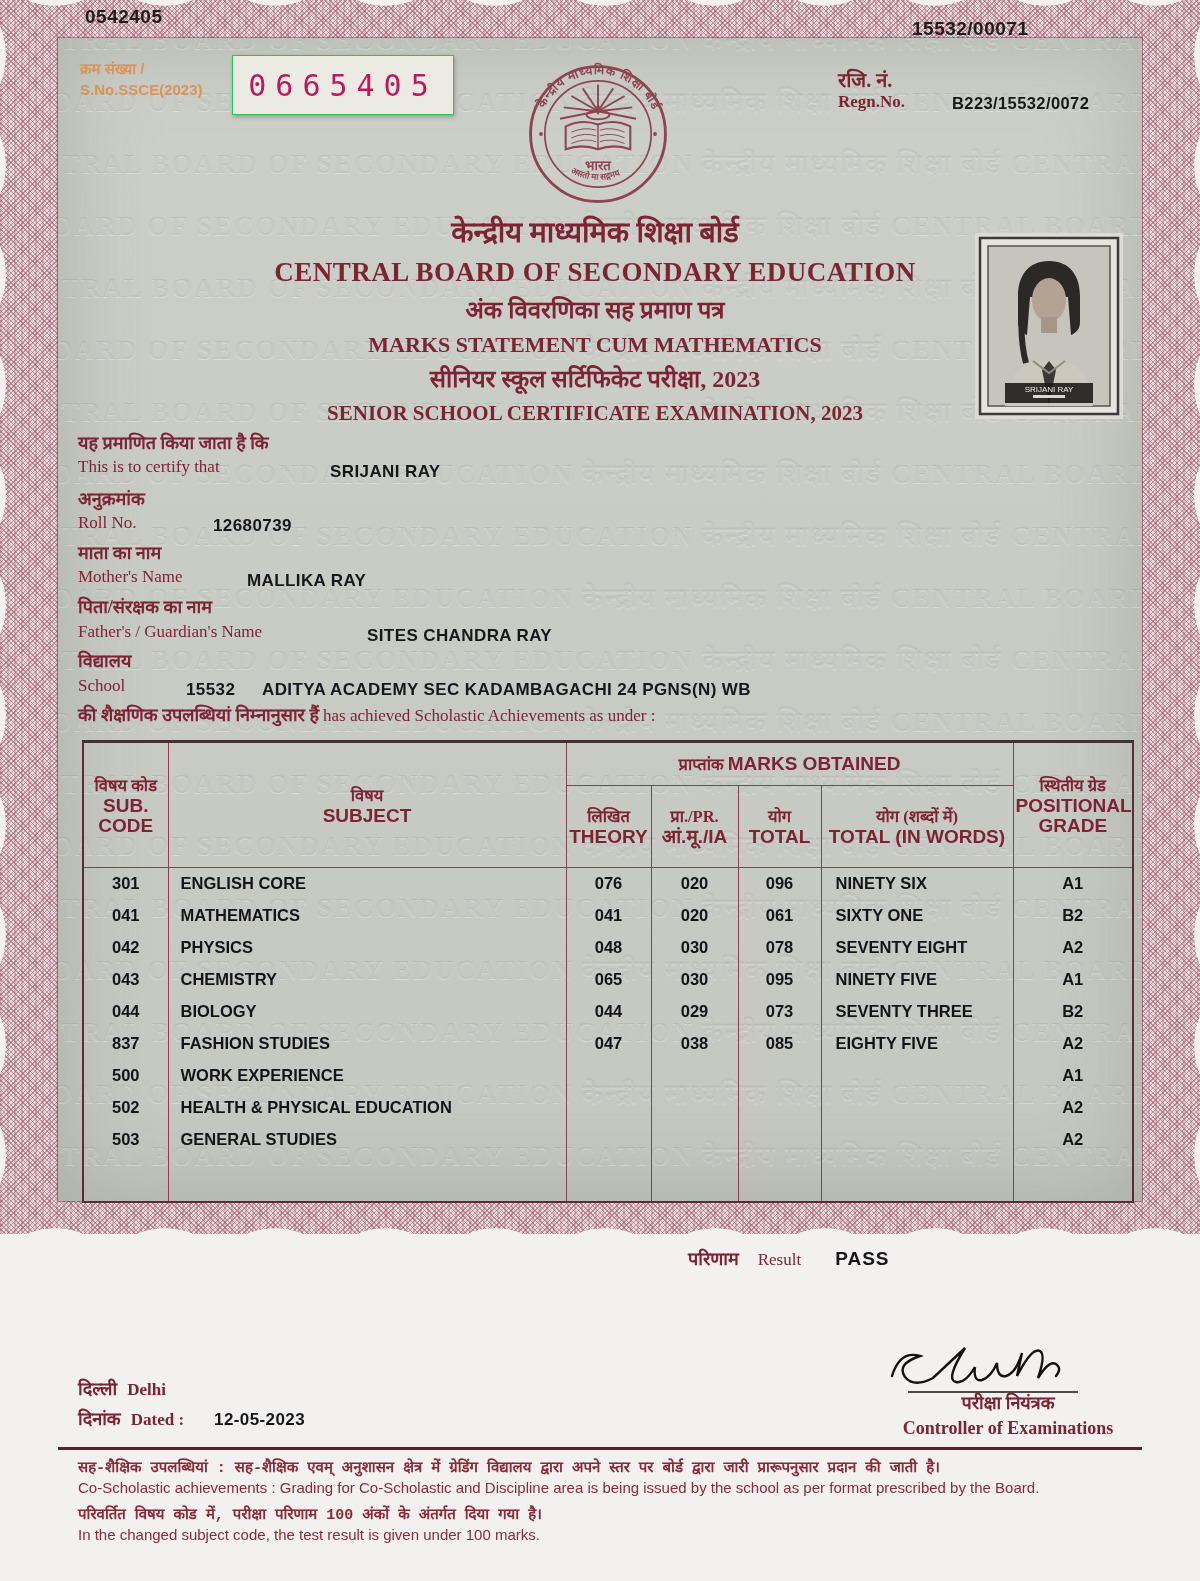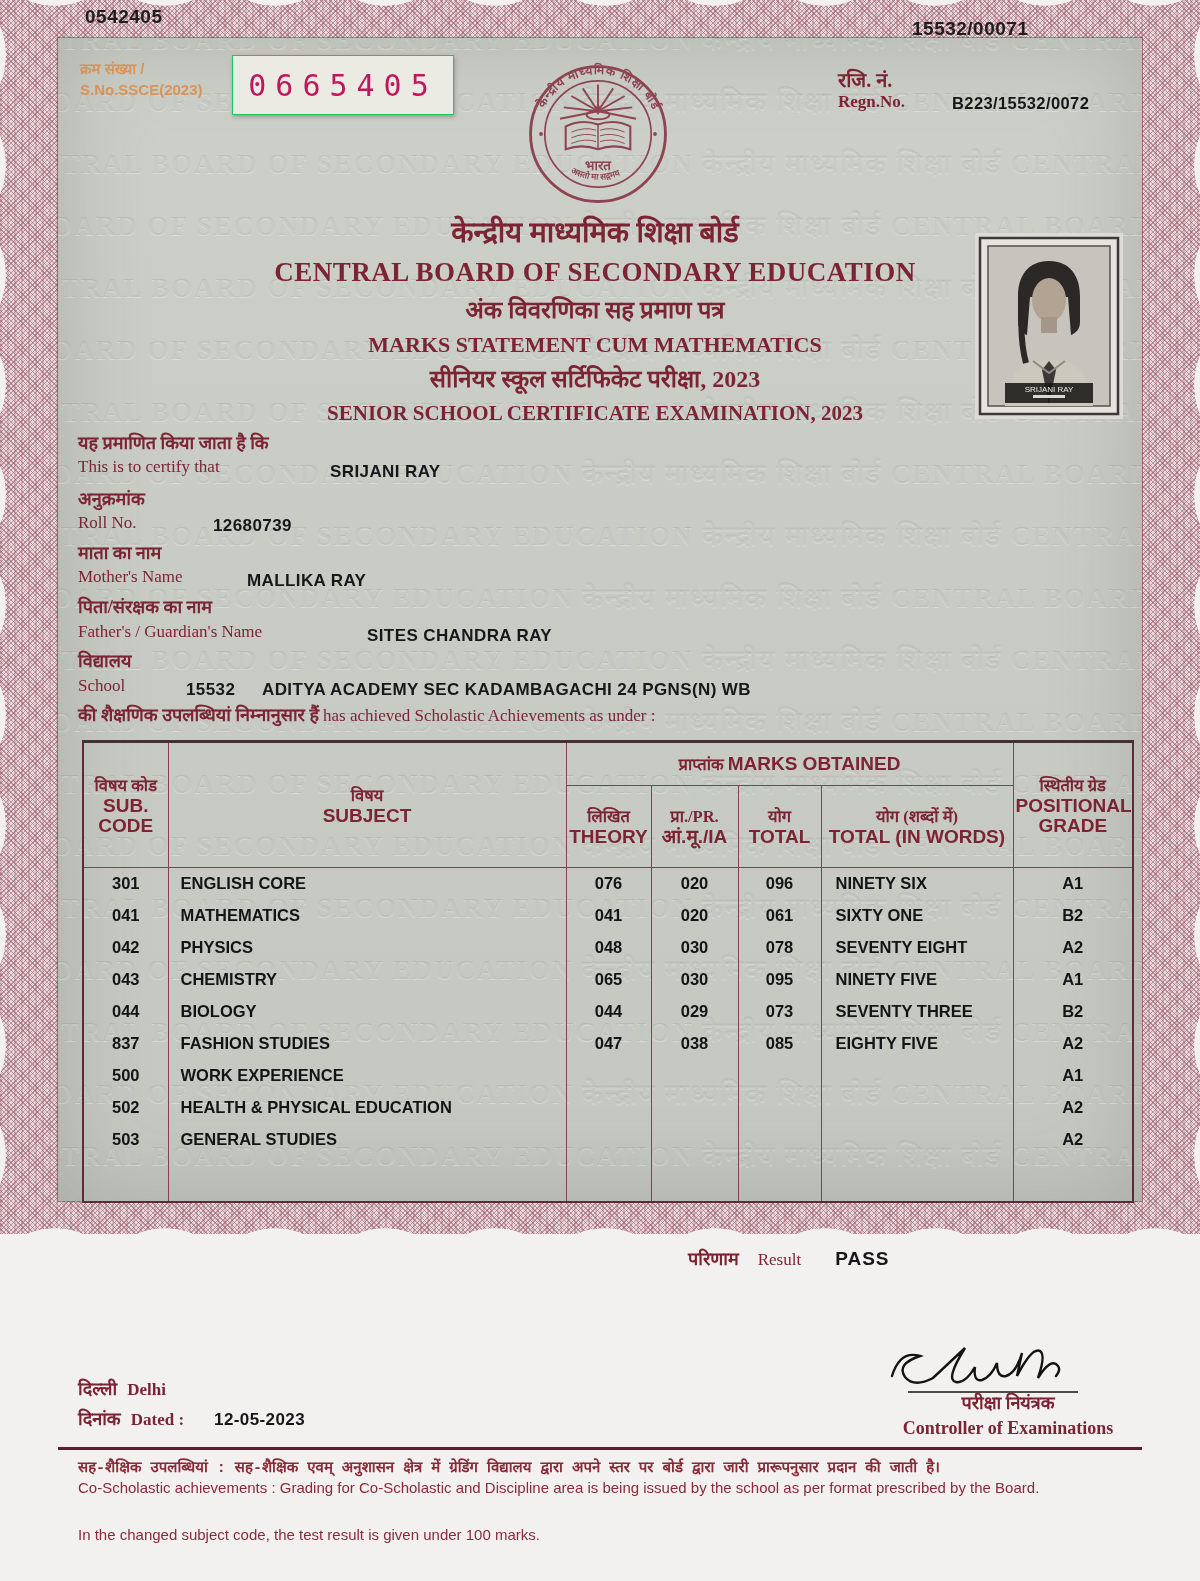--- a/index.html
+++ b/index.html
@@ -389,16 +389,17 @@
     </div>
     <div class="abs" style="left:868px;top:1390px;width:280px;text-align:center;">
       <div class="hi">परीक्षा नियंत्रक</div>
       <div class="en" style="font-weight:700;font-size:18px;margin-top:4px;">Controller of Examinations</div>
     </div>
 
     <div class="sep-line"></div>
 
     <div class="note nhi" style="top:1456px;">सह-शैक्षिक उपलब्धियां : सह-शैक्षिक एवम् अनुशासन क्षेत्र में ग्रेडिंग विद्यालय द्वारा अपने स्तर पर बोर्ड द्वारा जारी प्रारूपनुसार प्रदान की जाती है।</div>
     <div class="note nen" style="top:1479px;">Co-Scholastic achievements : Grading for Co-Scholastic and Discipline area is being issued by the school as per format prescribed by the Board.</div>
+    <div class="note nhi" style="top:1503px;">परिवर्तित विषय कोड में, परीक्षा परिणाम 100 अंकों के अंतर्गत दिया गया है।</div>
     <div class="note nen" style="top:1526px;">In the changed subject code, the test result is given under 100 marks.</div>
 
   </div>
 </div>
 
 </body></html>

